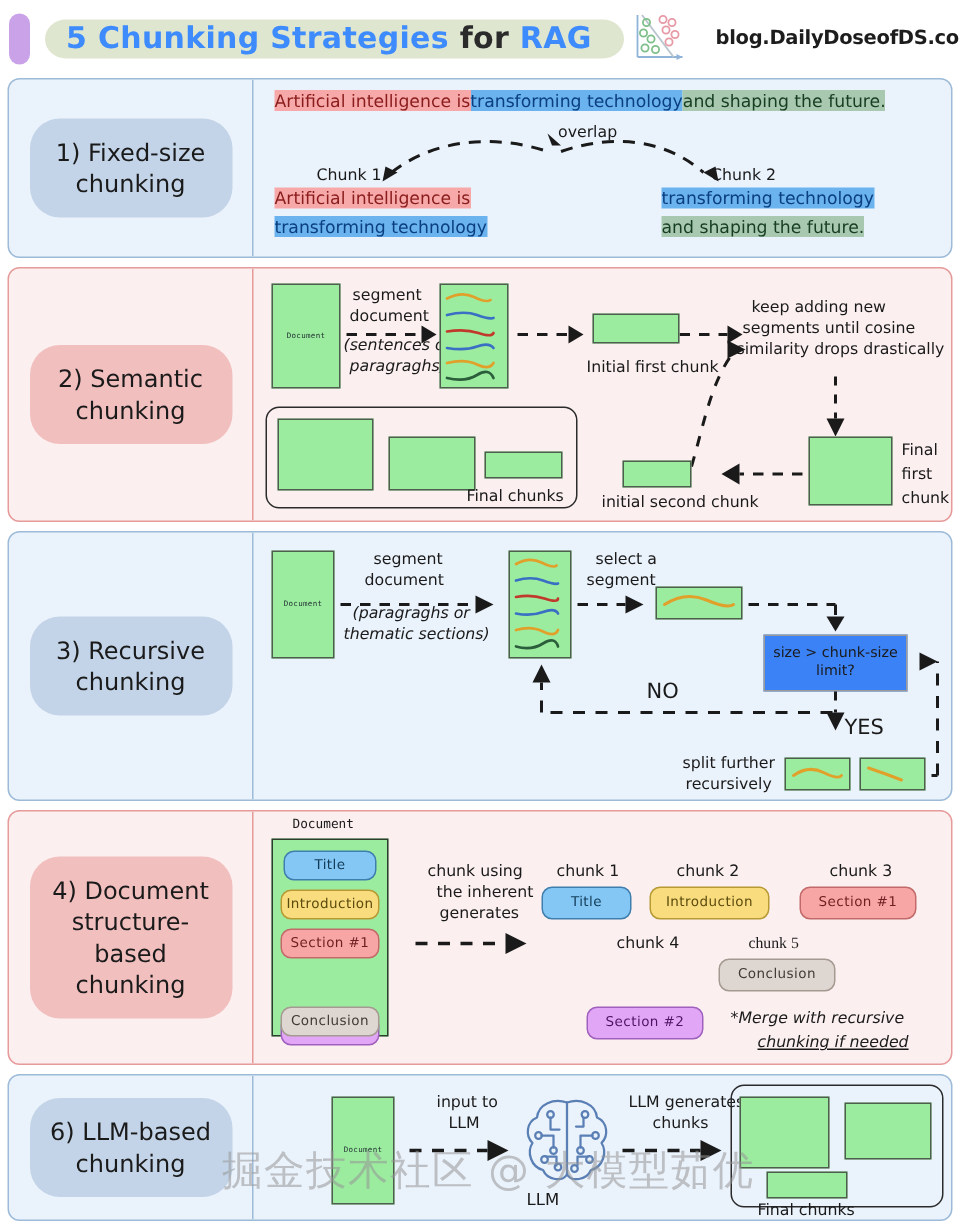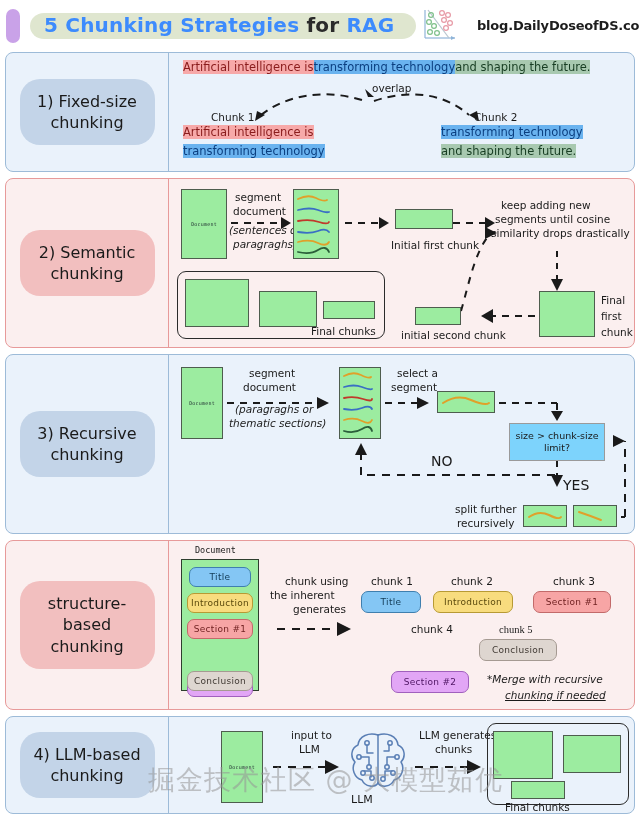--- a/index.html
+++ b/index.html
@@ -80,21 +80,21 @@
   .chunkline { position:absolute; font-size:11.5px; white-space:nowrap; }
 
   
   .docbox {
     position:absolute; background:#9ceca0; border:1.3px solid #4e5d4e;
     display:flex; align-items:center; justify-content:center;
   }
   .docbox .dw { font-size:5px; color:#233; font-family:"DejaVu Sans Mono", monospace; letter-spacing:.2px; }
   .segbox { position:absolute; background:#9ceca0; border:1.3px solid #4e5d4e; }
   .roundbox { position:absolute; border:1.3px solid #2b2b2b; border-radius:9px; }
-  .plainbox { position:absolute; border:1.2px solid #9a9a9a; background:#7dd3fc;
+  .plainbox { position:absolute; border:1.2px solid #9a9a9a; background:#3b82f6;
               font-size:9.5px; color:#1a1a1a; text-align:center; display:flex;
               align-items:center; justify-content:center; line-height:1.3; }
 
   
   .spill {
     position:absolute; border-radius:7px; font-size:9px; text-align:center;
     display:flex; align-items:center; justify-content:center;
     letter-spacing:.3px;
   }
   .p-title  { background:#84c6f4; border:1.2px solid #3f7fae; color:#123b56; }
@@ -347,38 +347,39 @@
       <line x1="456" y1="162" x2="456" y2="86" stroke="#1a1a1a" stroke-width="2" stroke-dasharray="8,7"></line>
       <line x1="452" y1="162" x2="456" y2="162" stroke="#1a1a1a" stroke-width="2" stroke-dasharray="6,5"></line>
       <polygon points="444,80 456,86 444,92" fill="#1a1a1a"></polygon>
     </svg>
   </div>
 </div>
 
 <div class="section pink" style="height:170px;">
   <div class="label-cell">
     <div class="label-pill">
+      <div>4) Document</div>
       <div>structure-</div>
       <div>based</div>
       <div>chunking</div>
     </div>
   </div>
   <div class="body-cell">
 
     <div class="lbl" style="left:26px; top:4px; font-family:'DejaVu Sans Mono',monospace; font-size:8.5px;">Document</div>
     <div class="docbox" style="left:12px; top:18px; width:78px; height:132px; background:#9ceca0; border:1.6px solid #2e3e2e;"></div>
 
     <div class="spill p-title" style="left:20px; top:26px;  width:62px; height:20px;">Title</div>
     <div class="spill p-intro" style="left:18px; top:52px;  width:66px; height:20px;">Introduction</div>
     <div class="spill p-sec1" style="left:18px; top:78px;  width:66px; height:20px;">Section #1</div>
     <div class="spill p-sec2" style="left:18px; top:104px; width:66px; height:20px;">Section #2</div>
     <div class="spill p-concl" style="left:18px; top:130px; width:66px; height:20px;">Conclusion</div>
 
     <div class="lbl" style="left:116px; top:34px;">chunk using</div>
-    <div class="lbl" style="left:101px; top:48px;">the inherent</div>
+    <div class="lbl" style="left:122px; top:48px;">the inherent</div>
     <div class="lbl" style="left:124px; top:62px;">generates</div>
 
     <svg class="layer" width="470" height="170">
       <line x1="108" y1="88" x2="168" y2="88" stroke="#1a1a1a" stroke-width="2.2" stroke-dasharray="8,7"></line>
       <polygon points="168,81 182,88 168,95" fill="#1a1a1a"></polygon>
     </svg>
 
     <div class="lbl" style="left:202px; top:34px;">chunk 1</div>
     <div class="spill p-title" style="left:192px; top:50px; width:60px; height:22px;">Title</div>
 
@@ -395,21 +396,21 @@
     <div class="spill p-concl" style="left:310px; top:98px; width:78px; height:22px;">Conclusion</div>
 
     <div class="lbl i" style="left:318px; top:132px;">*Merge with recursive</div>
     <div class="lbl i" style="left:336px; top:148px;text-decoration:underline;">chunking if needed</div>
   </div>
 </div>
 
 <div class="section blue" style="height:98px;">
   <div class="label-cell">
     <div class="label-pill">
-      <div>4) LLM-based</div>
+      <div>6) LLM-based</div>
       <div>chunking</div>
     </div>
   </div>
   <div class="body-cell">
 
     <div class="docbox" style="left:52px; top:14px; width:42px; height:72px;">
       <span class="dw">Document</span>
     </div>
 
     <div class="lbl" style="left:122px; top:12px;">input to</div>

